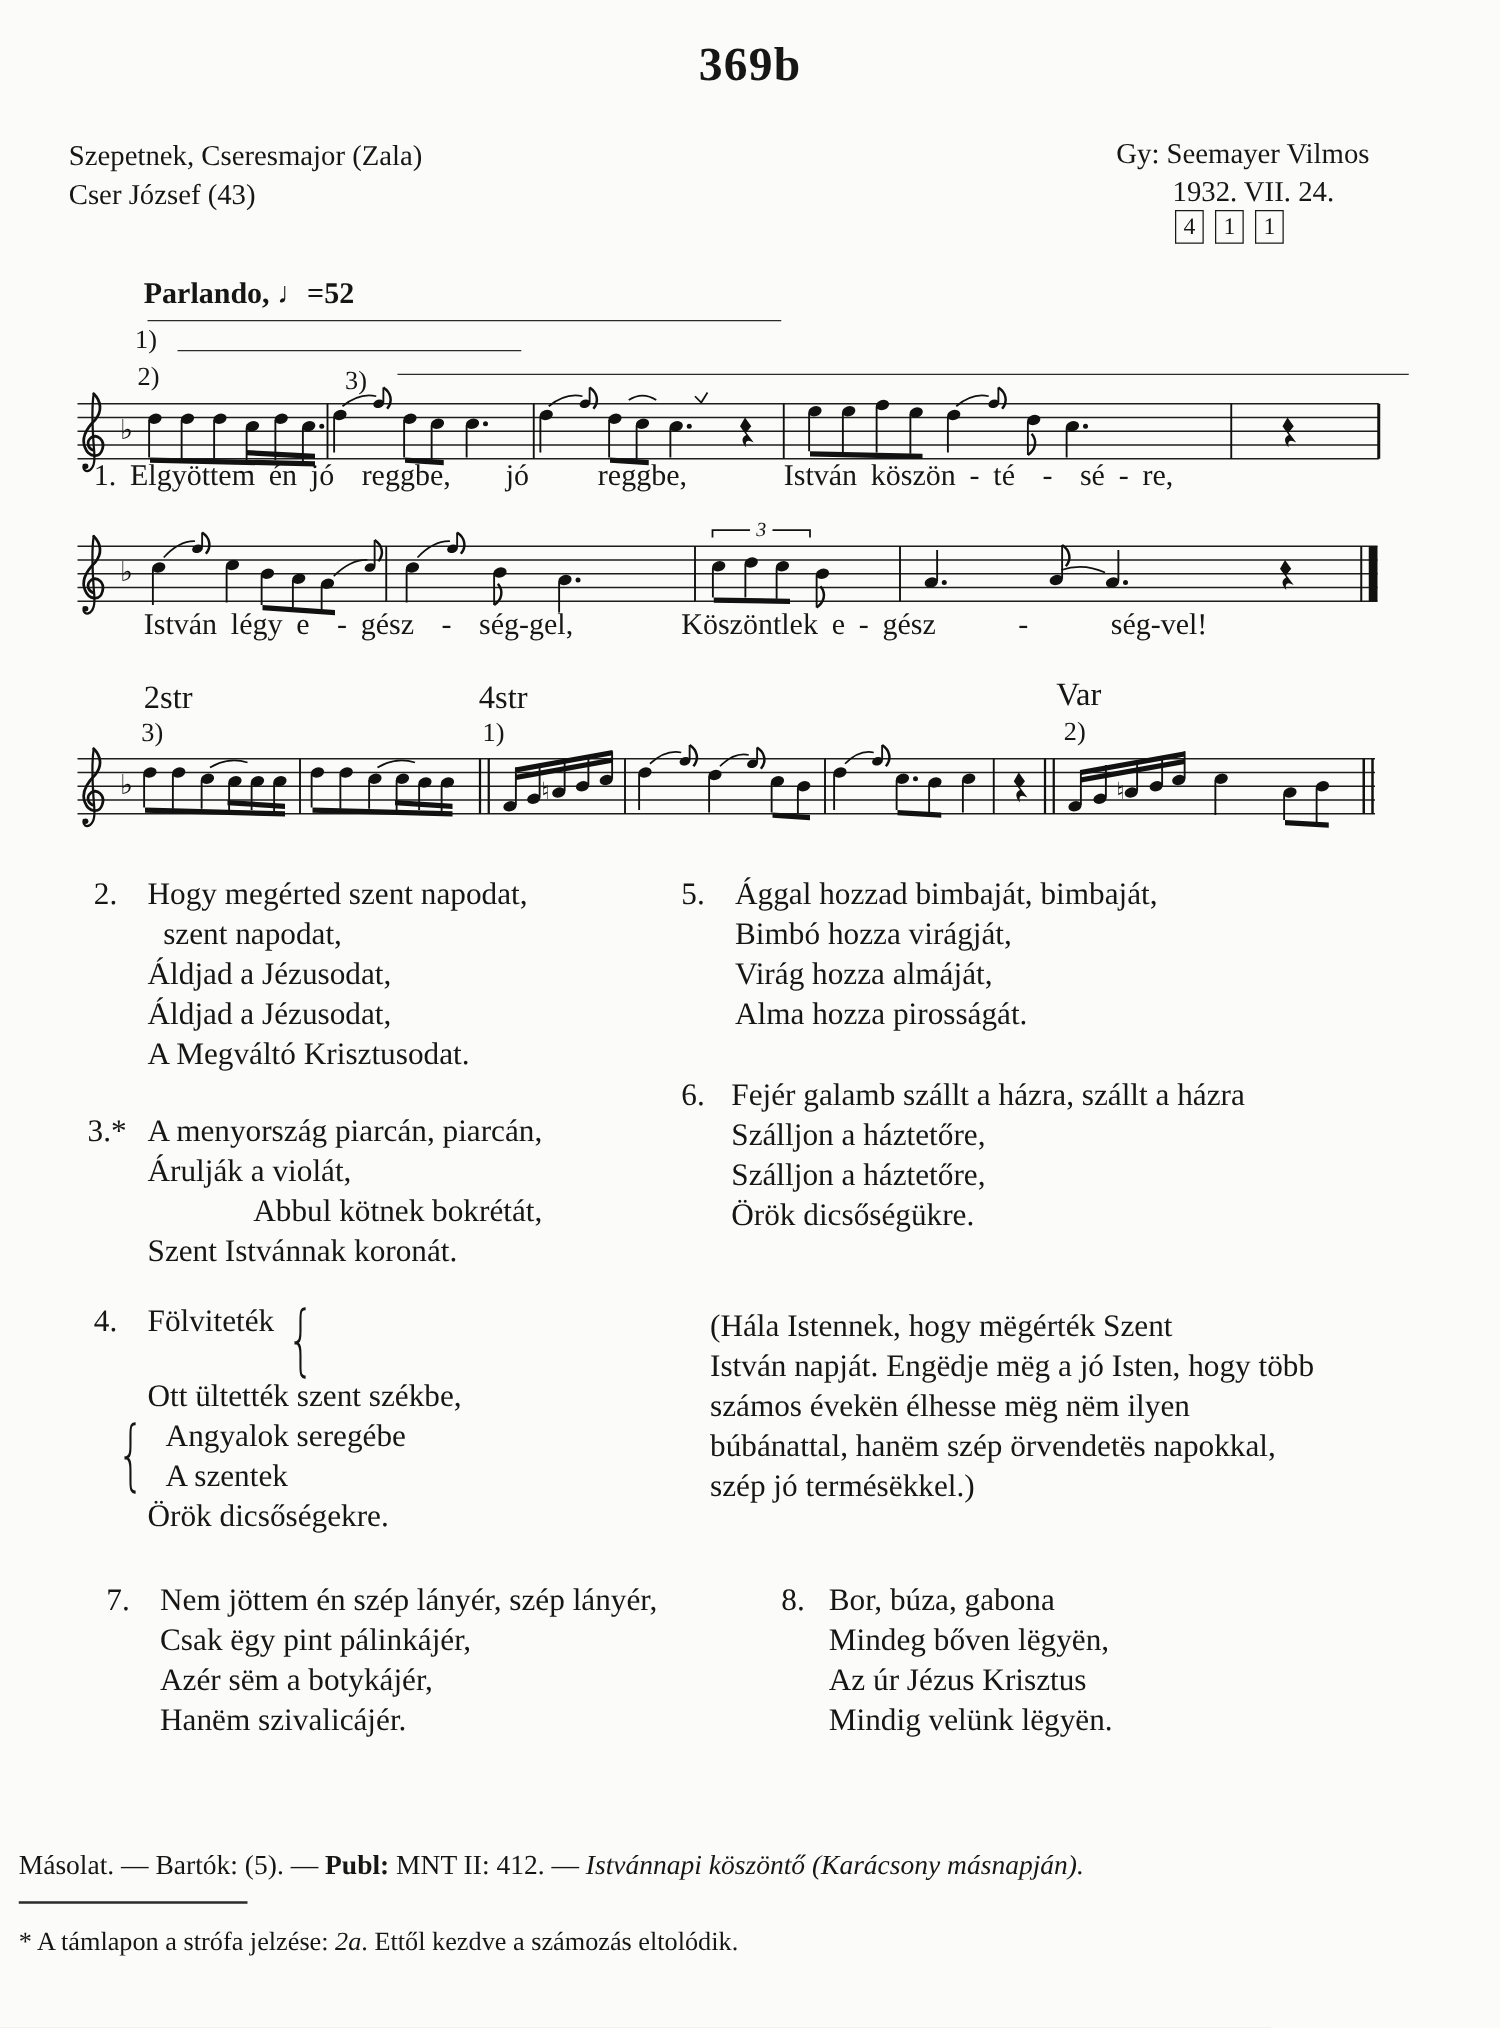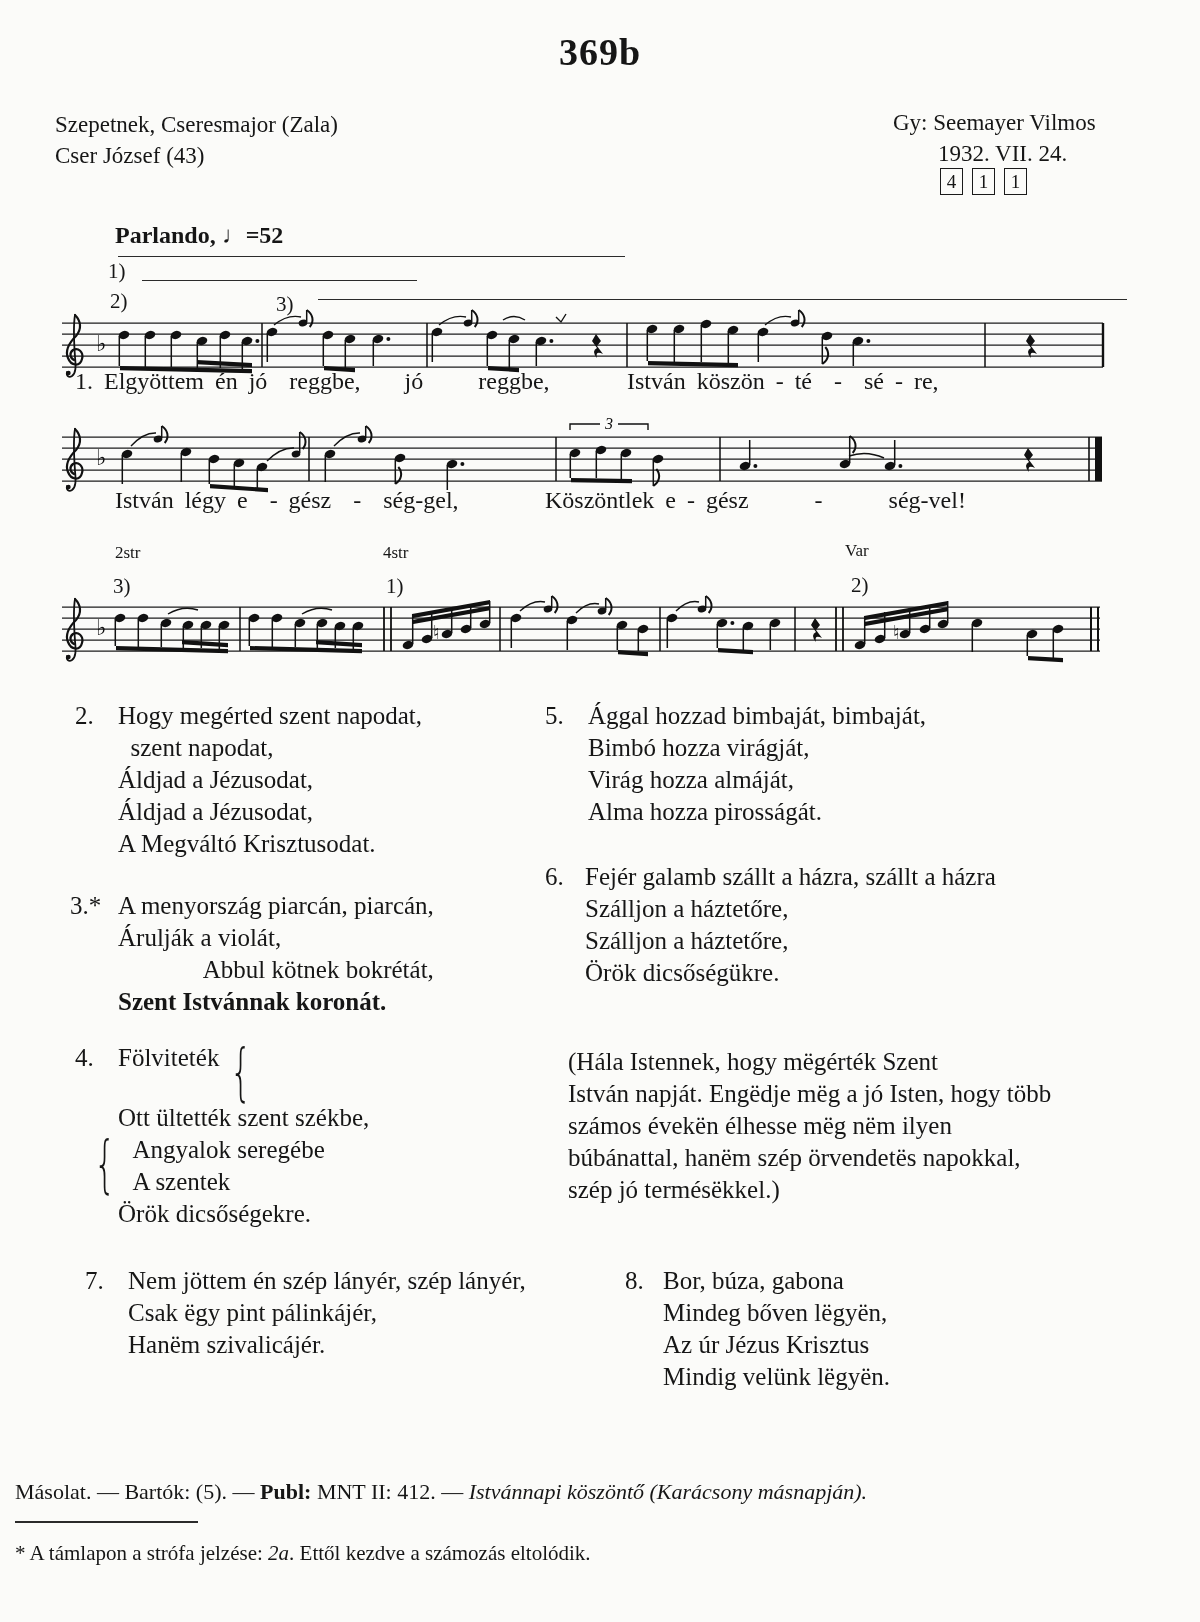--- a/index.html
+++ b/index.html
@@ -4,21 +4,21 @@
 <style>
   html,body{margin:0;padding:0;background:#e9e9e7;}
   .page{position:relative;width:1200px;height:1622px;margin:0 auto;background:#fbfbf9;
         font-family:"Liberation Serif",serif;color:#161616;overflow:hidden;}
   .abs{position:absolute;white-space:pre;}
   .title{font-size:38px;font-weight:bold;letter-spacing:1px;}
   .h{font-size:23px;}
   .tempo{font-size:24px;font-weight:bold;font-family:Liberation Serif, serif;}
   .vmark{font-size:21px;}
   .vrule{position:absolute;border-top:1.6px solid #2b2b2b;height:0;}
-  .seclabel{font-size:17px;}
+  .seclabel{font-size:26px;}
   .lyr{font-size:24px;word-spacing:5px;white-space:pre;}
   .verse{position:absolute;font-size:25px;line-height:32px;}
   .vline{white-space:pre;}
   .vnum{display:inline-block;width:43px;}
   .ind{padding-left:43px;}
   .row{display:flex;align-items:flex-start;}
   .brace{font-family:"DejaVu Sans",sans-serif;font-size:62px;font-weight:200;
          line-height:60px;transform:scaleX(.55);display:inline-block;margin:0 2px;}
   .pairbox{display:inline-flex;flex-direction:column;}
   .boxes{position:absolute;}
@@ -370,21 +370,21 @@
     <div class="vline ind">  szent napodat,</div>
     <div class="vline ind">Áldjad a Jézusodat,</div>
     <div class="vline ind">Áldjad a Jézusodat,</div>
     <div class="vline ind">A Megváltó Krisztusodat.</div>
   </div>
 
   <div class="verse" style="left:70px;top:890px;">
     <div class="vline"><span class="vnum" style="width:48px;">3.*</span><span>A menyország piarcán, piarcán,</span></div>
     <div class="vline" style="padding-left:48px;">Árulják a violát,</div>
     <div class="vline" style="padding-left:48px;text-align:right;">Abbul kötnek bokrétát,</div>
-    <div class="vline" style="padding-left:48px;font-weight:bold;">Szent Istvánnak koronát.</div>
+    <div class="vline" style="padding-left:48px;">Szent Istvánnak koronát.</div>
   </div>
 
   <div class="verse" style="left:75px;top:1042px;">
     <div class="row">
       <span class="vnum">4.</span>
       <span>Fölviteték </span>
       <span class="brace">{</span>
     </div>
     <div class="vline ind">Ott ültették szent székbe,</div>
     <div class="row" style="margin-left:8px;">
@@ -415,20 +415,21 @@
     <div class="vline">(Hála Istennek, hogy mëgérték Szent</div>
     <div class="vline">István napját. Engëdje mëg a jó Isten, hogy több</div>
     <div class="vline">számos évekën élhesse mëg nëm ilyen</div>
     <div class="vline">búbánattal, hanëm szép örvendetës napokkal,</div>
     <div class="vline">szép jó termésëkkel.)</div>
   </div>
 
   <div class="verse" style="left:85px;top:1265px;">
     <div class="vline"><span class="vnum">7.</span><span>Nem jöttem én szép lányér, szép lányér,</span></div>
     <div class="vline ind">Csak ëgy pint pálinkájér,</div>
+    <div class="vline ind">Azér sëm a botykájér,</div>
     <div class="vline ind">Hanëm szivalicájér.</div>
   </div>
 
   <div class="verse" style="left:625px;top:1265px;">
     <div class="vline"><span class="vnum" style="width:38px;">8.</span><span>Bor, búza, gabona</span></div>
     <div class="vline" style="padding-left:38px;">Mindeg bőven lëgyën,</div>
     <div class="vline" style="padding-left:38px;">Az úr Jézus Krisztus</div>
     <div class="vline" style="padding-left:38px;">Mindig velünk lëgyën.</div>
   </div>
 

